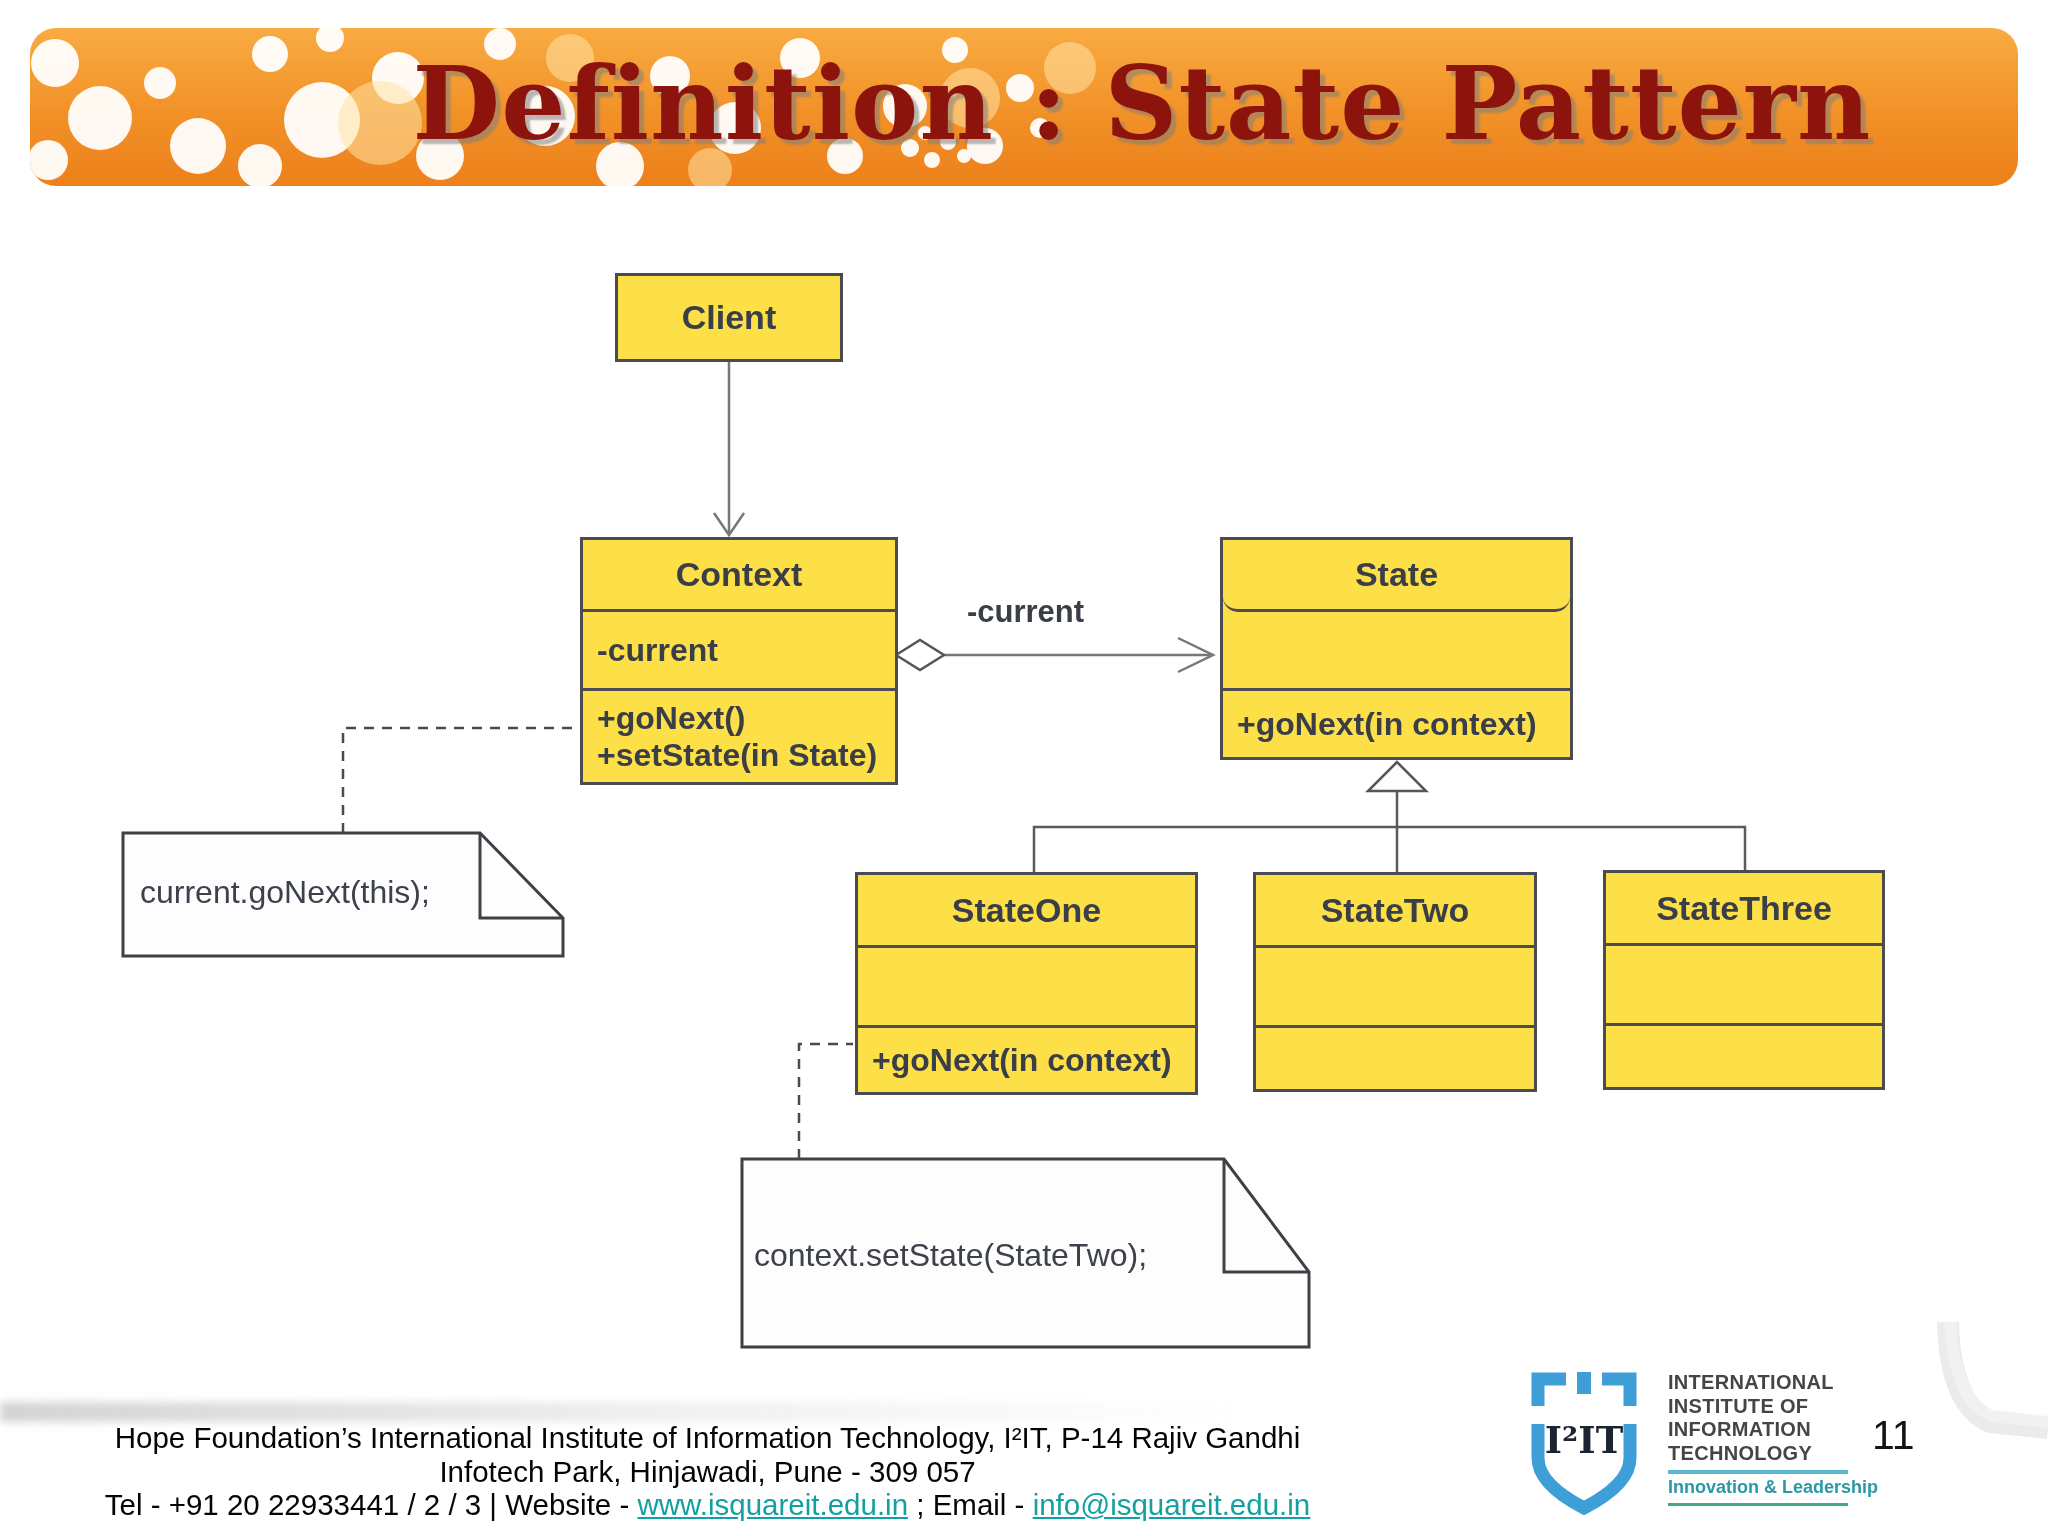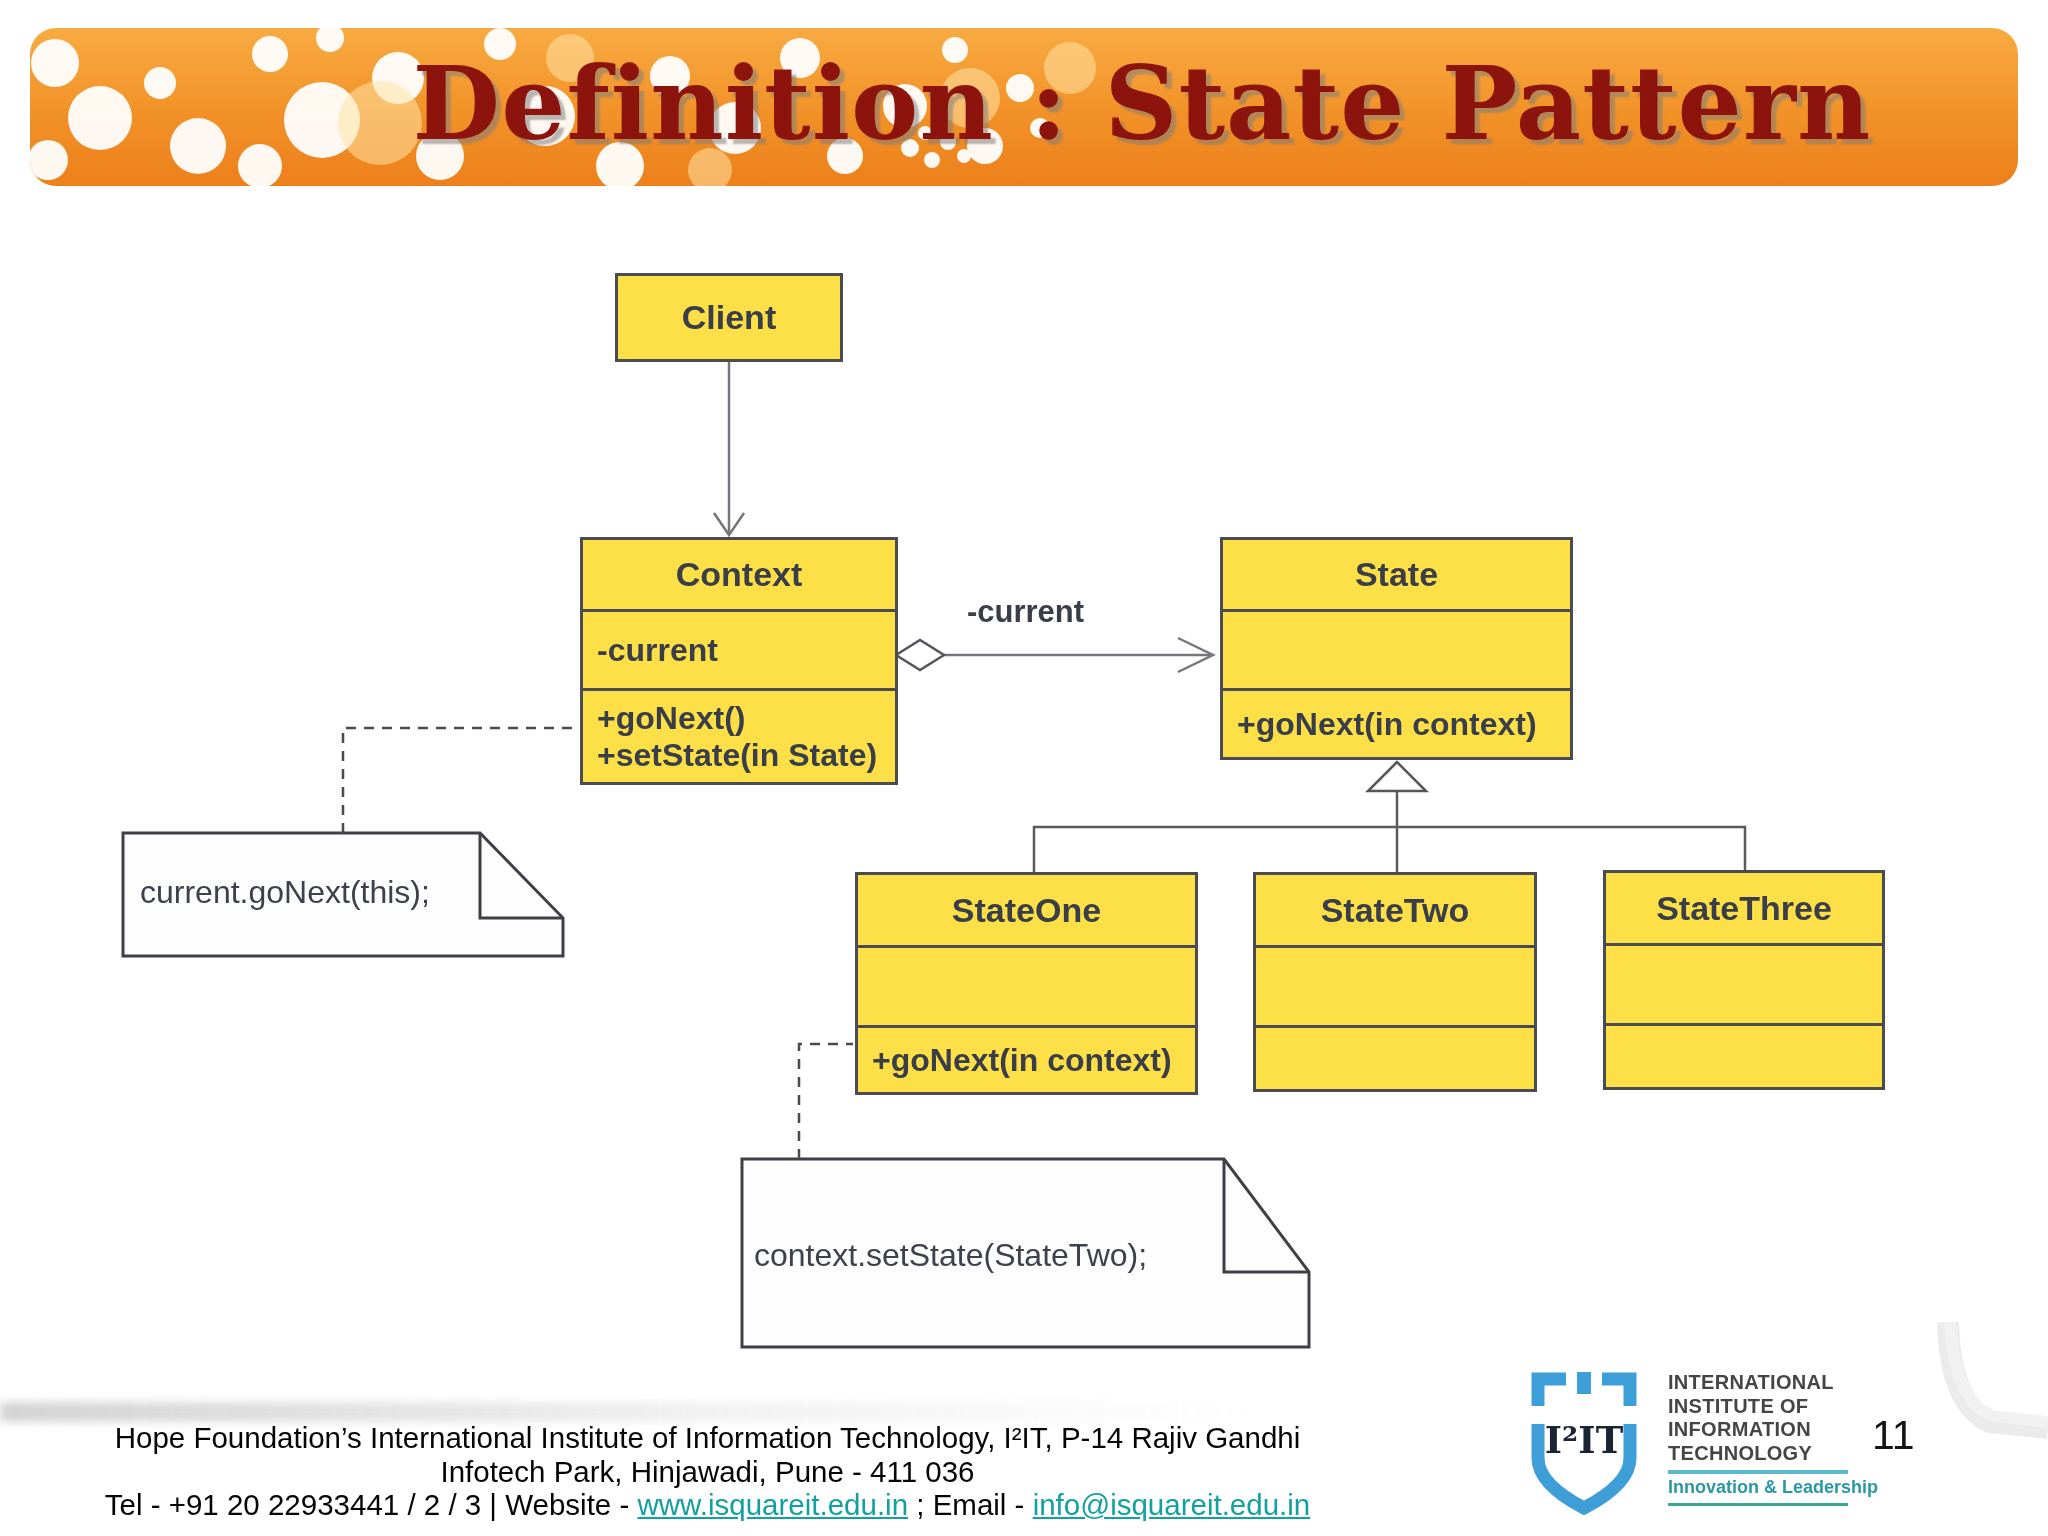--- a/index.html
+++ b/index.html
@@ -21,21 +21,21 @@
            border-bottom:3px solid #4b4b52;flex:0 0 auto;}
   .uml-sec{border-bottom:3px solid #4b4b52;display:flex;flex-direction:column;justify-content:center;
            padding-left:14px;font-weight:700;font-size:32px;line-height:37px;flex:0 0 auto;}
   .uml-sec.last{border-bottom:none;flex:1 1 auto;}
   .client-box .uml-title{border-bottom:none;height:100%;}
 
   #box-client{left:615px;top:273px;width:228px;height:89px;}
   #box-context{left:580px;top:537px;width:318px;height:248px;}
   #box-context .uml-title{height:69px;} #box-context .sec-attrs{height:76px;}
   #box-state{left:1220px;top:537px;width:353px;height:223px;}
-  #box-state .uml-title{height:69px;} #box-state .sec-attrs{height:76px;}
+  #box-state .uml-title{height:69px;border-radius:15px;} #box-state .sec-attrs{height:76px;}
   #box-stateone{left:855px;top:872px;width:343px;height:223px;}
   #box-stateone .uml-title{height:70px;} #box-stateone .sec-attrs{height:77px;}
   #box-statetwo{left:1253px;top:872px;width:284px;height:220px;}
   #box-statetwo .uml-title{height:70px;} #box-statetwo .sec-attrs{height:77px;}
   #box-statethree{left:1603px;top:870px;width:282px;height:220px;text-align:right;}
   #box-statethree .uml-title{height:70px;} #box-statethree .sec-attrs{height:77px;}
 
   .assoc-label{position:absolute;left:938px;top:594px;width:175px;text-align:center;
            font-weight:700;font-size:31px;color:#3a3e48;}
   .note-text{position:absolute;font-size:32px;color:#3d414b;}
@@ -193,21 +193,21 @@
 
   <div class="footer-shade"></div>
 
   <svg class="swoosh" width="128" height="140" viewBox="0 0 128 140">
     <path d="M28,4 Q30,86 70,104 L128,110" fill="none" stroke="#e3e3e3" stroke-width="22" opacity="0.7"></path>
     <path d="M30,4 Q34,82 72,98 L128,104" fill="none" stroke="#f2f2f2" stroke-width="12" opacity="0.9"></path>
   </svg>
 
   <div class="footer-text">
     <div>Hope Foundation’s International Institute of Information Technology, I²IT, P-14 Rajiv Gandhi</div>
-    <div>Infotech Park, Hinjawadi, Pune - 411 036</div>
+    <div>Infotech Park, Hinjawadi, Pune - 309 057</div>
     <div><span>Tel - +91 20 22933441 / 2 / 3  |  Website - </span><a href="#">www.isquareit.edu.in</a><span> ; Email - </span><a href="#">info@isquareit.edu.in</a></div>
   </div>
 
   <div class="logo-shield">
     <svg width="112" height="152" viewBox="0 0 112 152">
       <g stroke="#3d9ed8" stroke-width="13" fill="none">
         <path d="M10,42 L10,15 L38,15"></path>
         <path d="M74,15 L102,15 L102,42"></path>
         <path d="M10,60 L10,94 Q10,120 56,144 Q102,120 102,94 L102,60"></path>
       </g>

